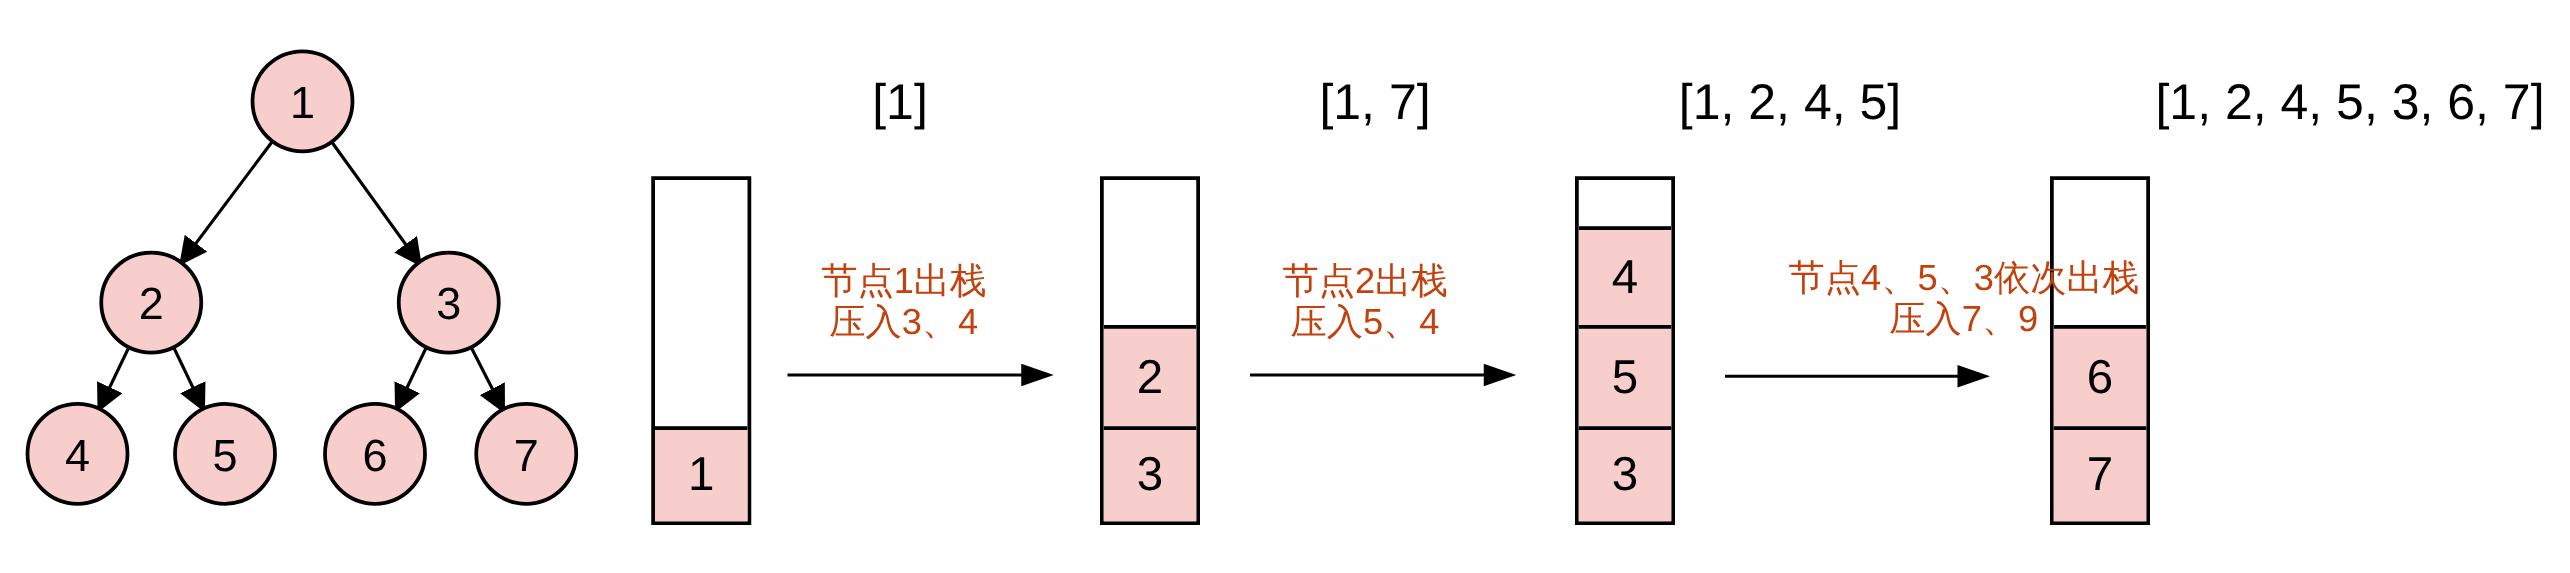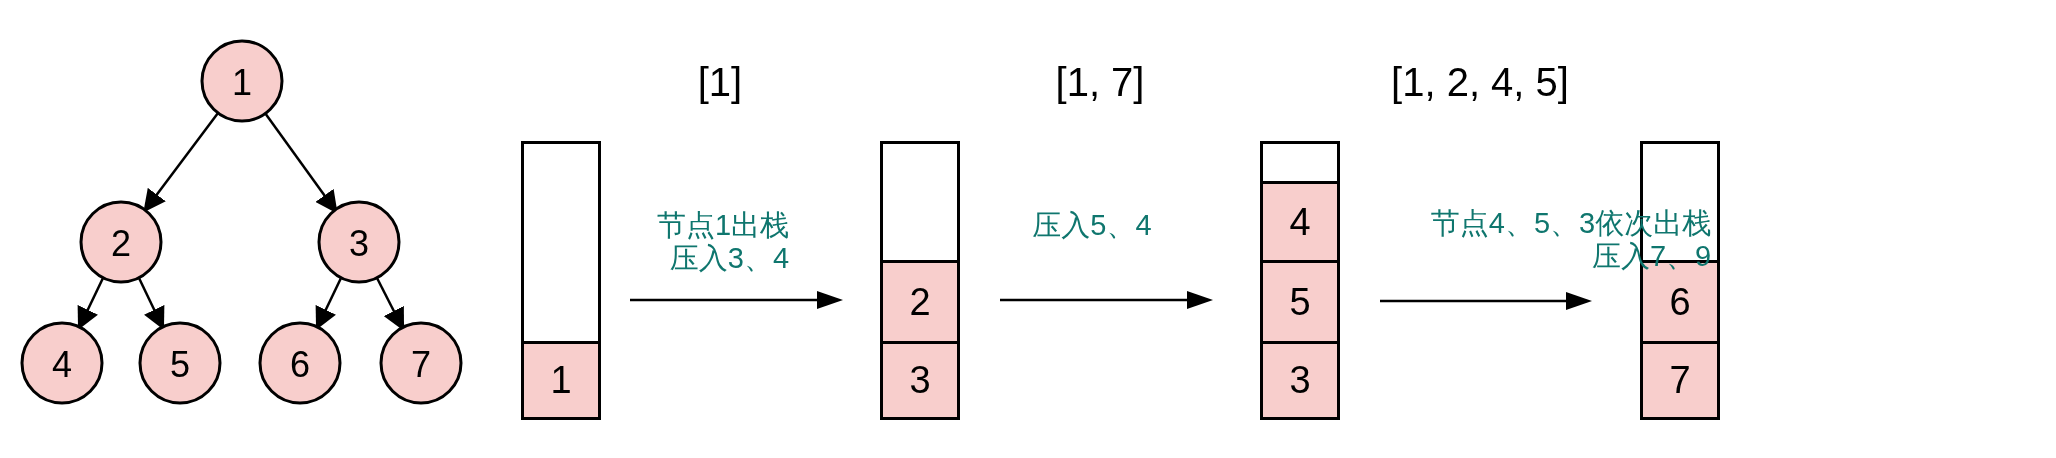--- a/index.html
+++ b/index.html
@@ -44,25 +44,25 @@
     top: 60px;
     transform: translateX(-50%);
     font-size: 40px;
     line-height: 44px;
     white-space: nowrap;
     color: #000000;
   }
   .transition-label {
     position: absolute;
     transform: translateX(-50%);
-    text-align: right;
+    text-align: center;
     font-size: 29px;
     line-height: 33px;
     white-space: nowrap;
-    color: #0f766e;
+    color: #c2410c;
   }
   .stack {
     position: absolute;
     top: 141px;
     width: 80px;
     height: 279px;
     box-sizing: border-box;
     border: 3px solid #000000;
     background: #ffffff;
   }
@@ -123,21 +123,22 @@
       <text x="300" y="364">6</text>
     </g>
     <g>
       <circle cx="421" cy="363" r="40"></circle>
       <text x="421" y="364">7</text>
     </g>
   </svg>
 
   <div class="result-label" style="left:720px">[1]</div>
   <div class="result-label" style="left:1100px">[1, 7]</div>
-  <div class="result-label" style="left:1480px">[1, 2, 4, 5]</div>
+  <div class="result-label" style="left:1432px">[1, 2, 4, 5]</div>
+  <div class="result-label" style="left:1880px">[1, 2, 4, 5, 3, 6, 7]</div>
 
   <div class="stack" style="left:521px">
     <div class="cell" style="top:197px;height:76px">
       <span>1</span>
     </div>
   </div>
 
   <div class="stack" style="left:880px">
     <div class="cell" style="top:116px;height:81px">
       <span>2</span>
@@ -183,20 +184,21 @@
         <polygon points="1592,301 1566,292 1566,310" fill="#000000" stroke="none"></polygon>
       </g>
     </g>
   </svg>
 
   <div class="transition-label" style="left:723px;top:209px">
     <div>节点1出栈</div>
     <div>压入3、4</div>
   </div>
   <div class="transition-label" style="left:1092px;top:209px">
+    <div>节点2出栈</div>
     <div>压入5、4</div>
   </div>
   <div class="transition-label" style="left:1571px;top:207px">
     <div>节点4、5、3依次出栈</div>
     <div>压入7、9</div>
   </div>
 
 </div>
 
 </body></html>

